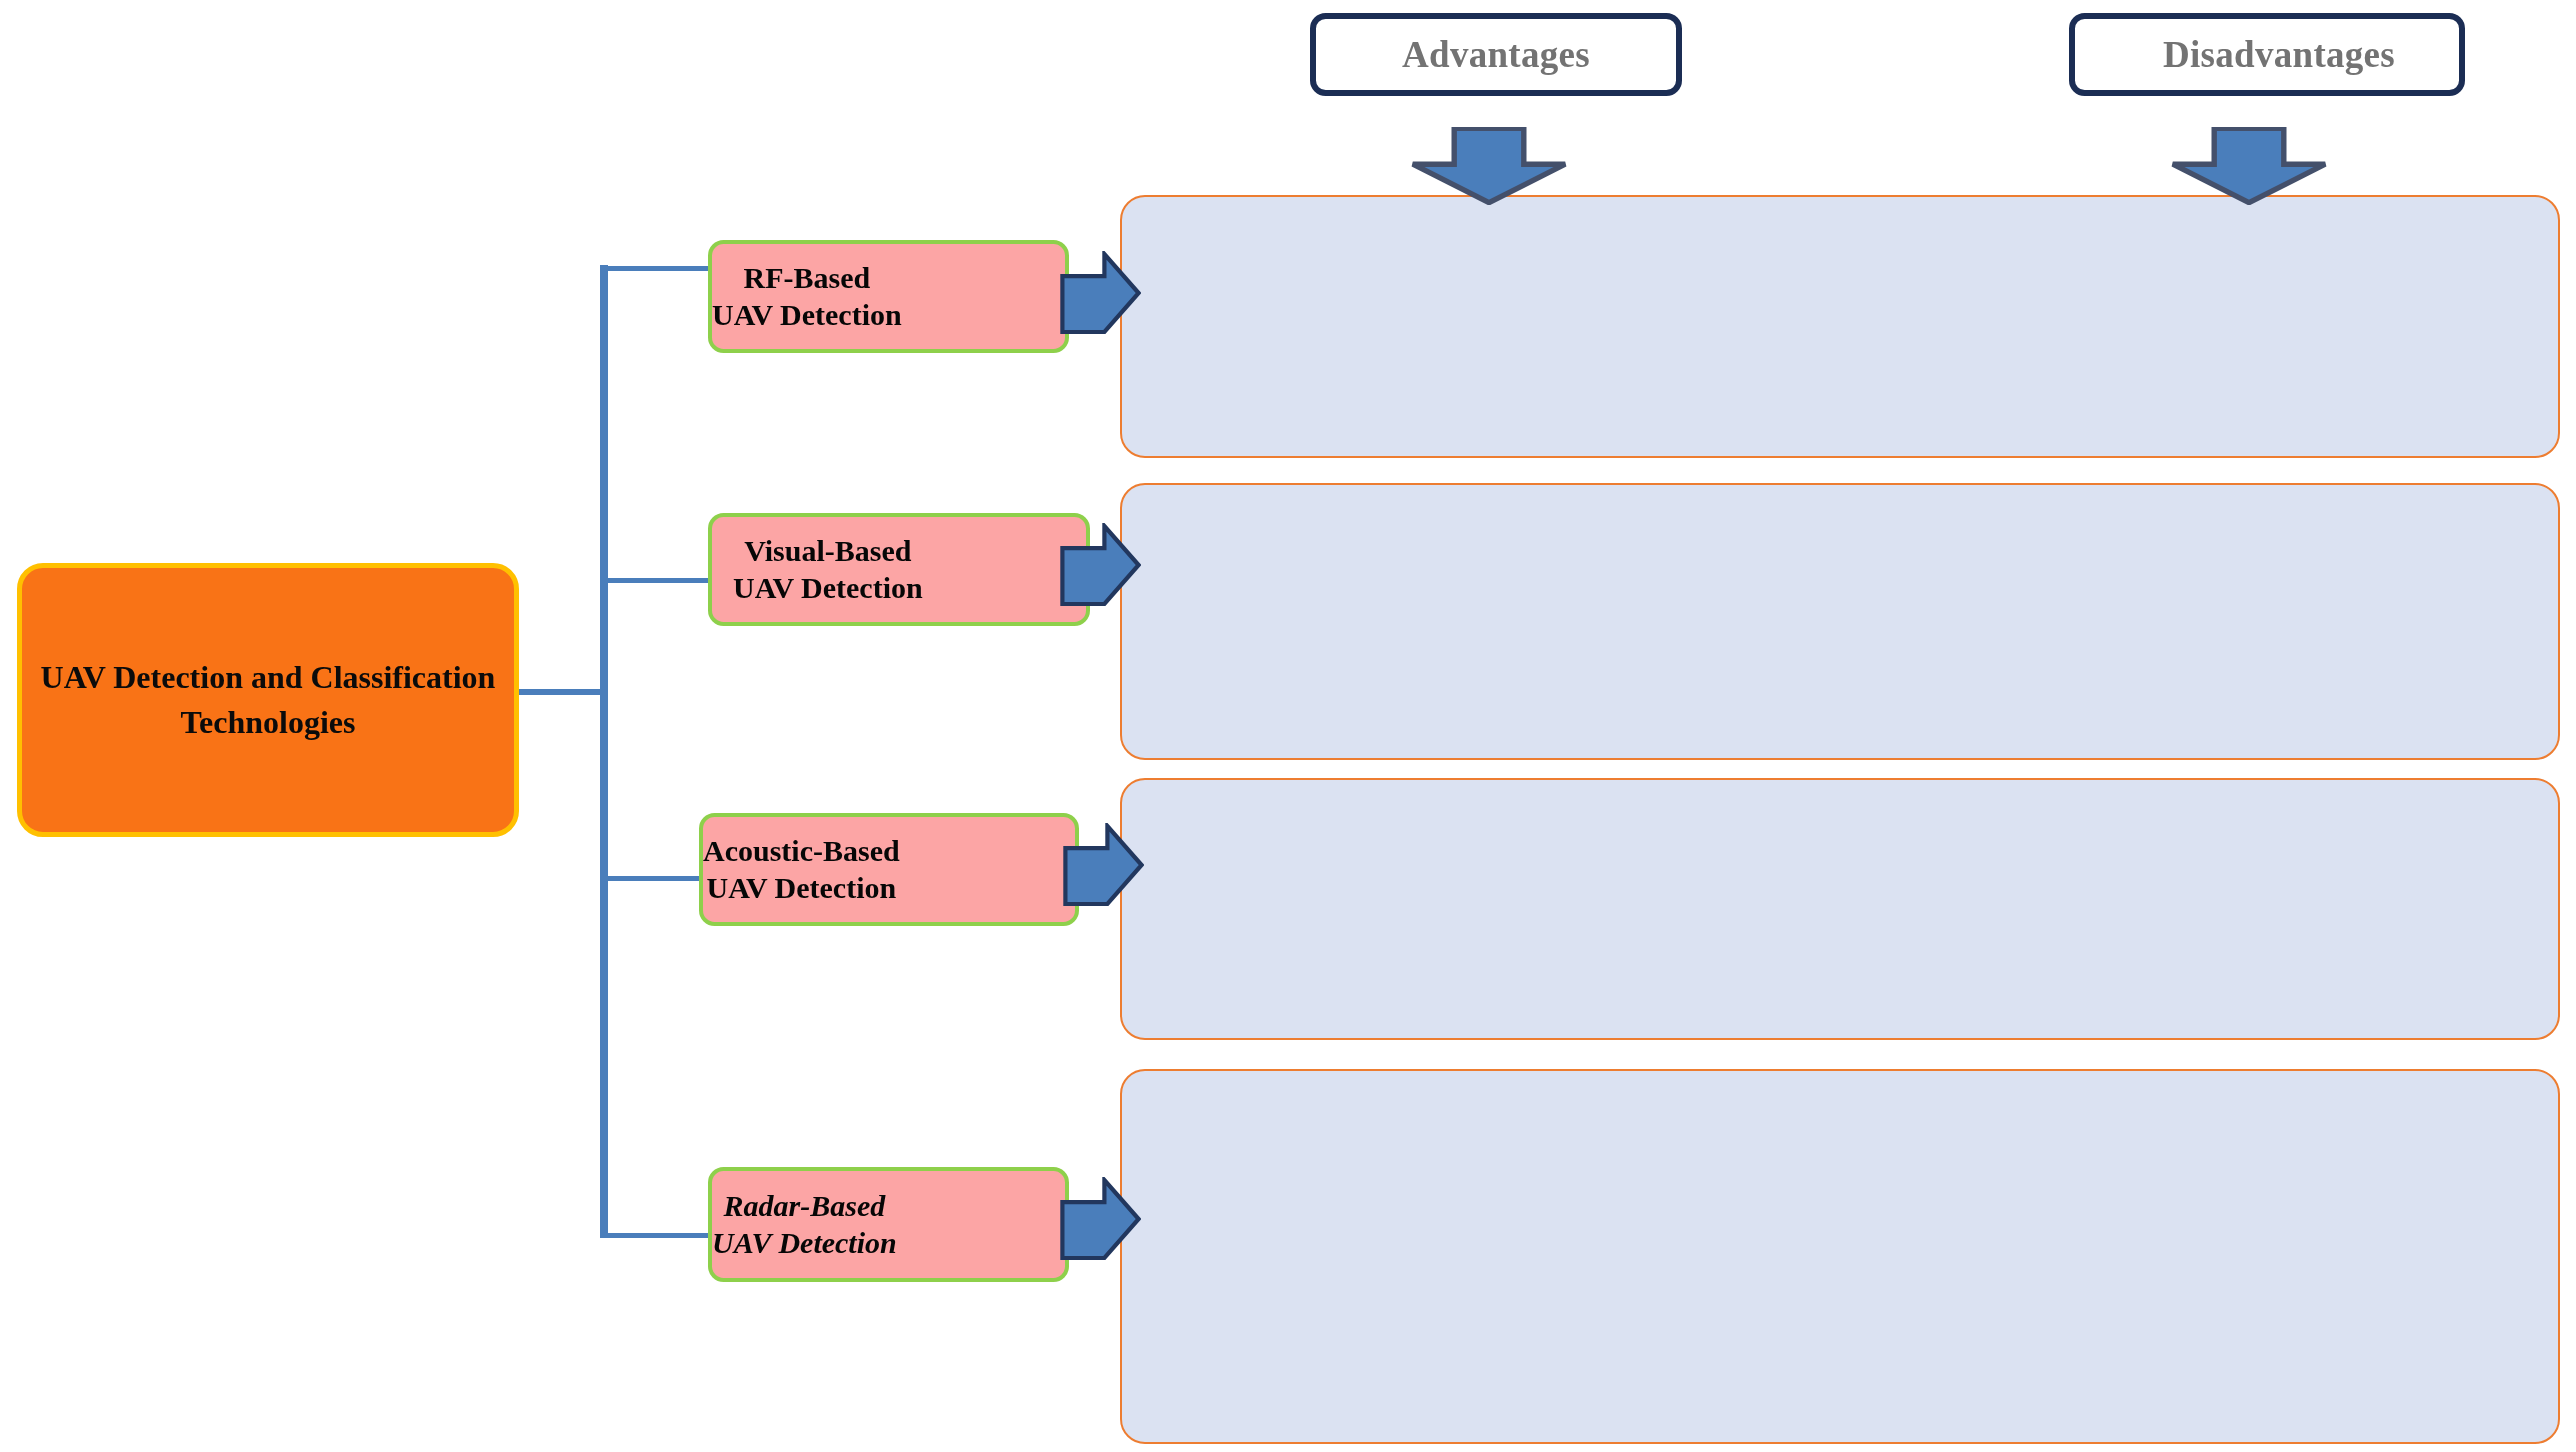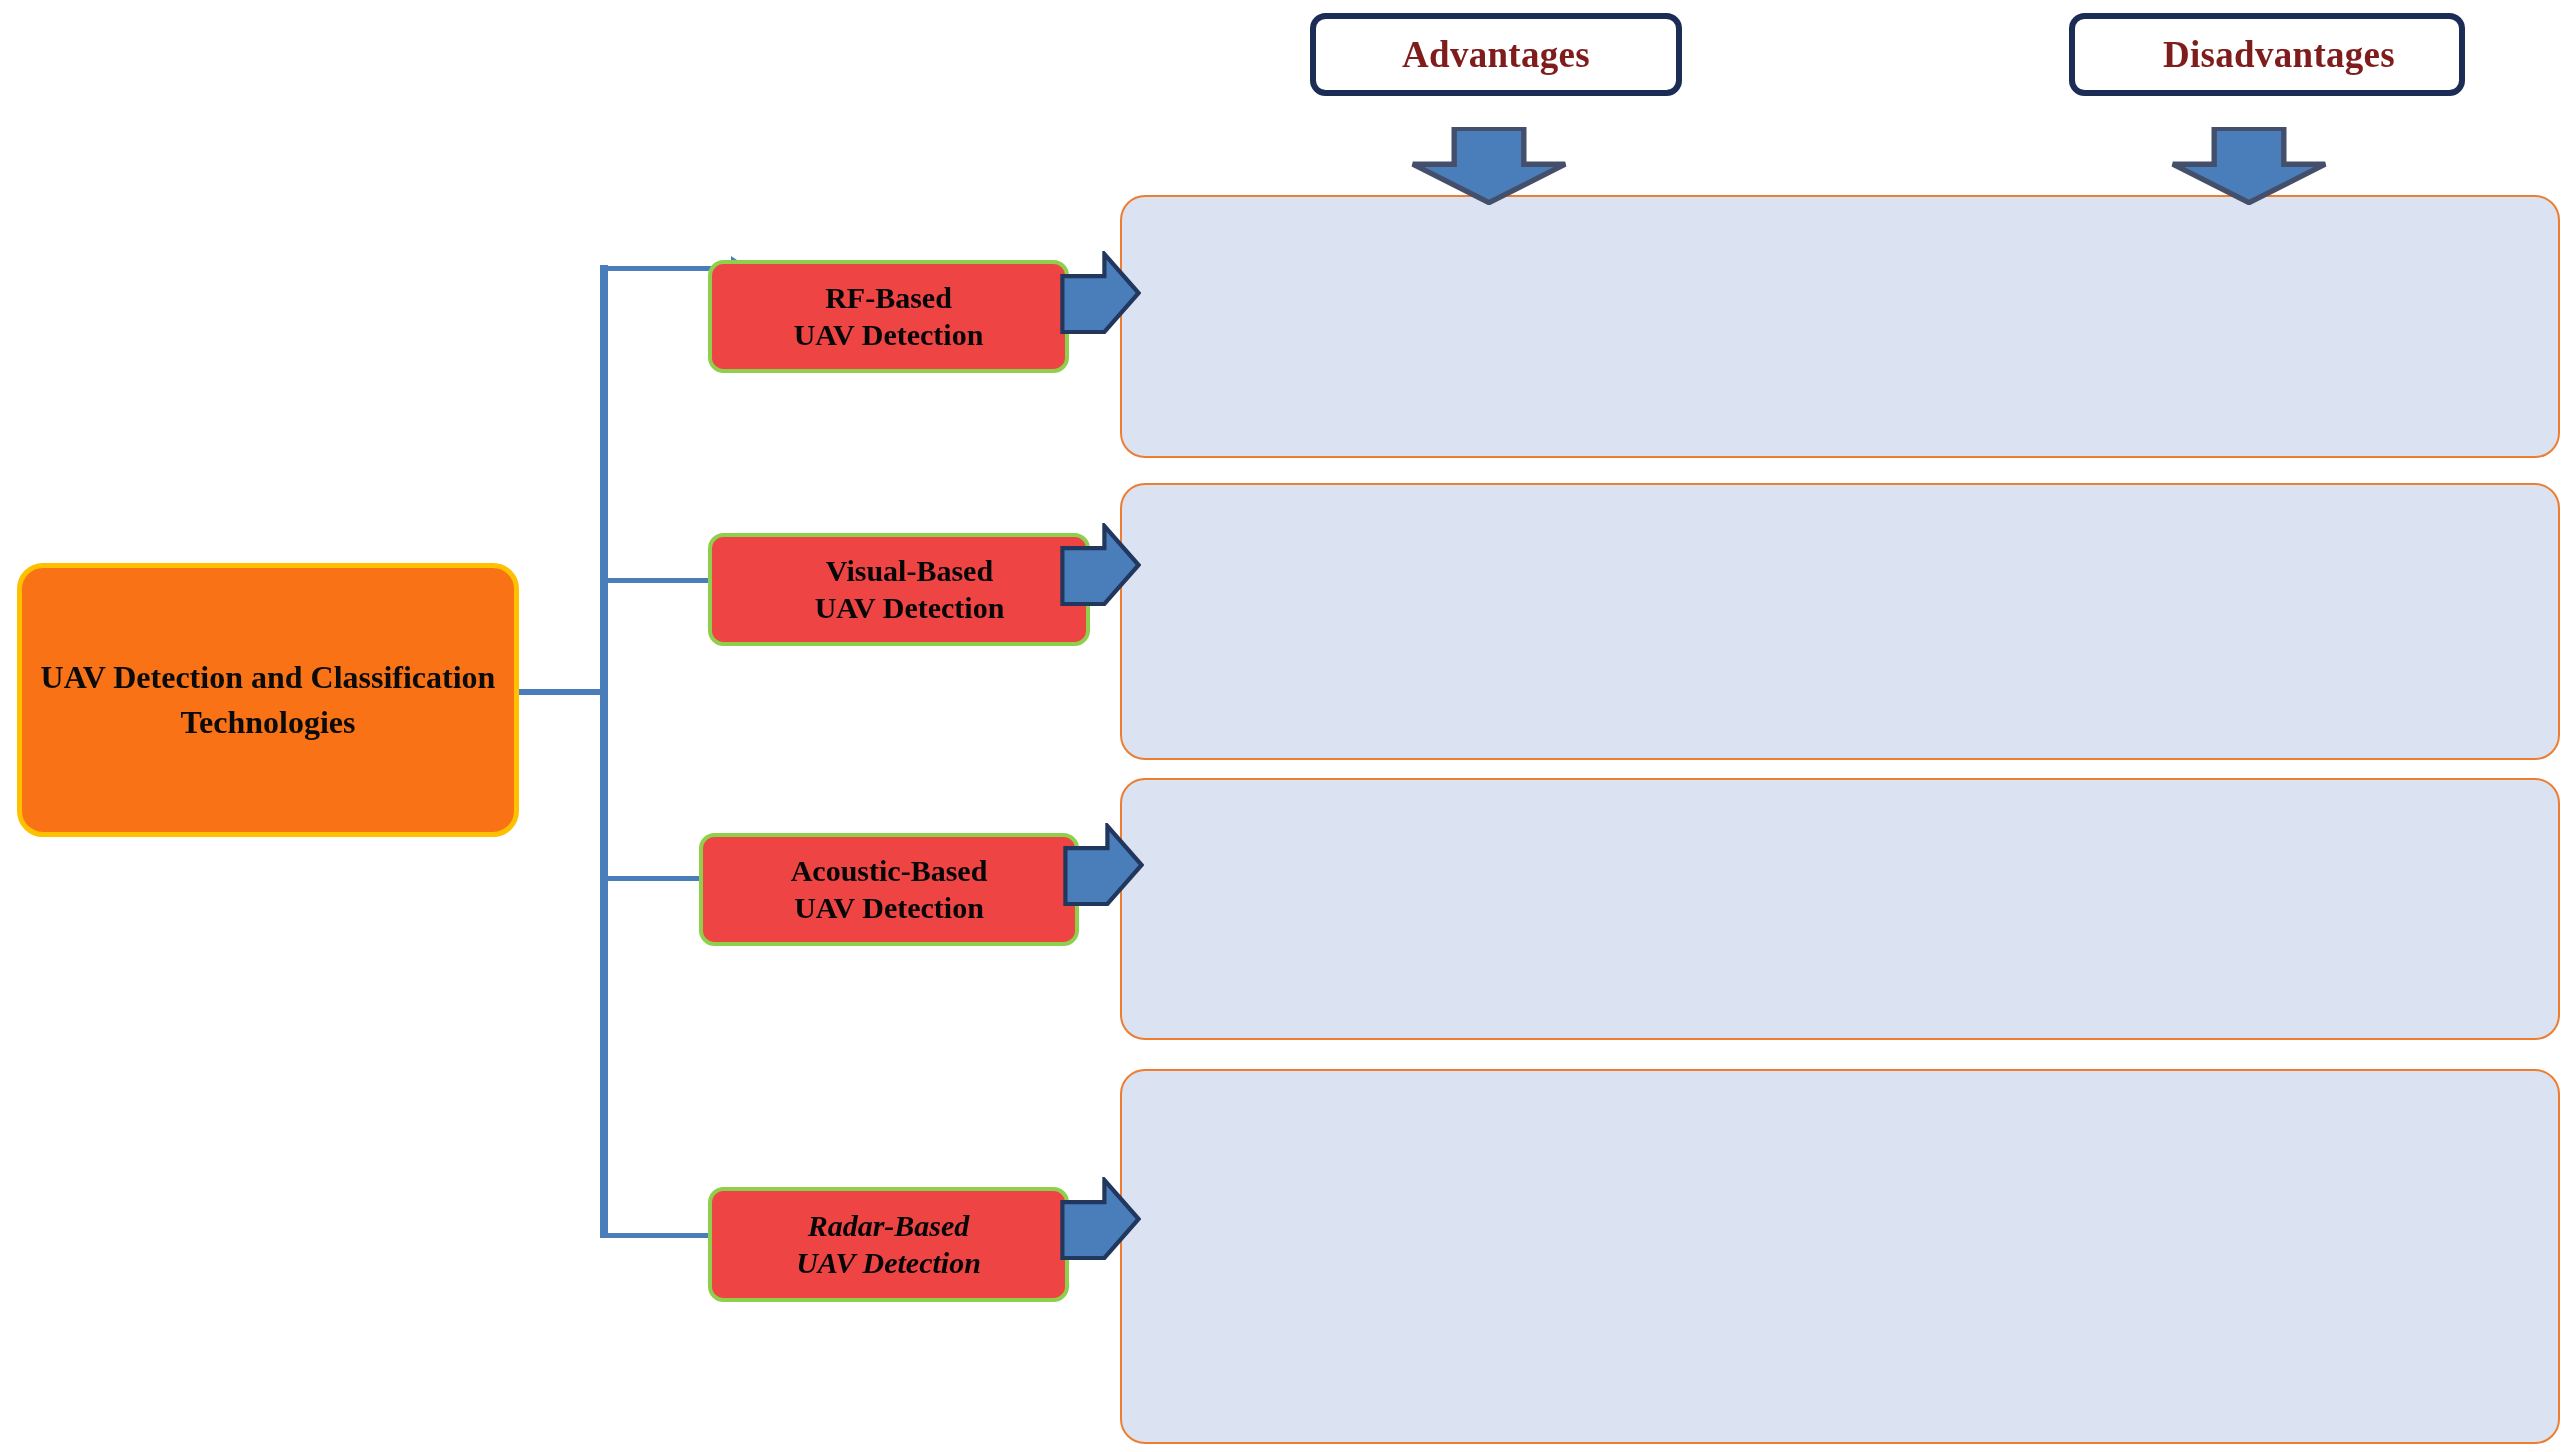--- a/index.html
+++ b/index.html
@@ -8,35 +8,35 @@
     font-family:"Liberation Serif", serif;
   }
   .canvas{position:absolute;inset:0;}
 
   
   .hdr-box{
     position:absolute;background:#ffffff;border:6.6px solid #1b2d54;border-radius:15.6px;
     display:flex;align-items:center;justify-content:center;z-index:5;
   }
   .hdr-box span{
-    font-weight:bold;color:#7f1d1d;letter-spacing:0.3px;white-space:nowrap;
+    font-weight:bold;color:#737373;letter-spacing:0.3px;white-space:nowrap;
   }
   .hdr-arrow{position:absolute;z-index:4;}
 
   
   .root-node{
     position:absolute;background:#f97316;border:5.4px solid #ffc000;border-radius:26px;
     display:flex;align-items:center;justify-content:center;text-align:center;z-index:6;
   }
   .root-node span{font-weight:bold;font-size:32px;line-height:1.42;color:#0b0b0b;}
 
   
   .cat-node{
-    position:absolute;background:#ef4444;border:4.8px solid #8ed04b;border-radius:15.6px;
-    display:flex;align-items:center;justify-content:center;text-align:center;z-index:6;margin-top:20px;
+    position:absolute;background:#fca5a5;border:4.8px solid #8ed04b;border-radius:15.6px;
+    display:flex;align-items:center;text-align:center;z-index:6;
   }
   .cat-node span{font-weight:bold;font-size:30px;line-height:1.22;color:#070707;white-space:nowrap;}
 
   
   .panel{
     position:absolute;background:#dbe2f2;border:2.4px solid #ed7d31;border-radius:25px;z-index:2;
   }
   .col{
     position:absolute;top:0;bottom:0;display:flex;flex-direction:column;justify-content:center;
   }

